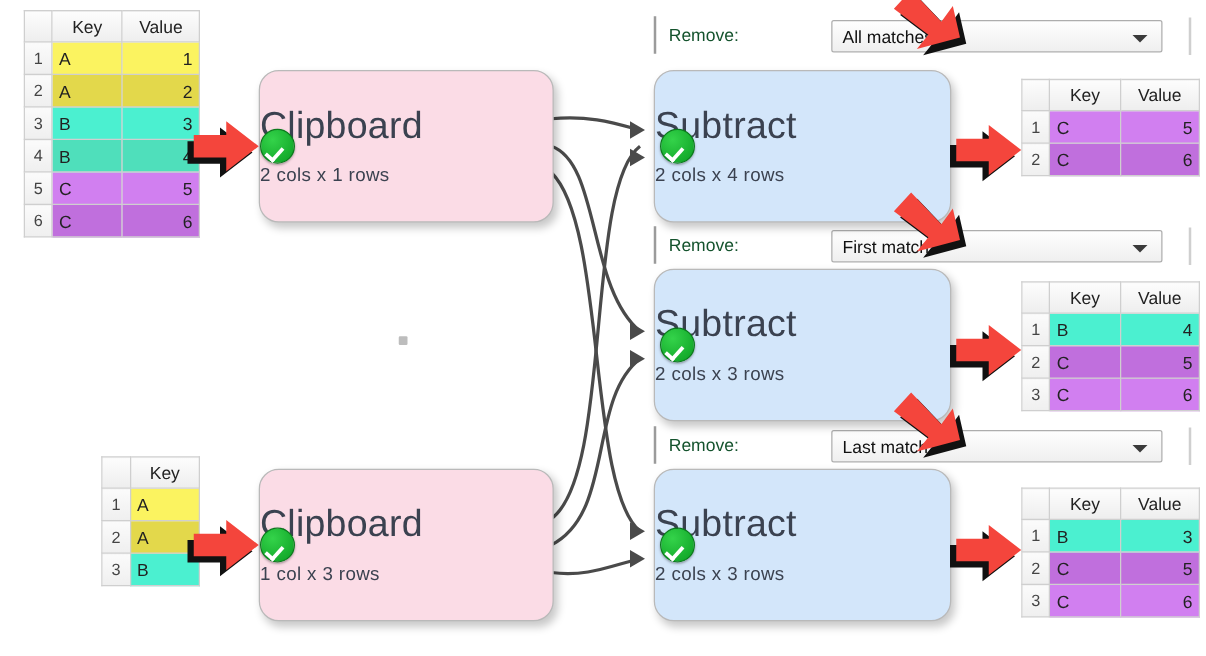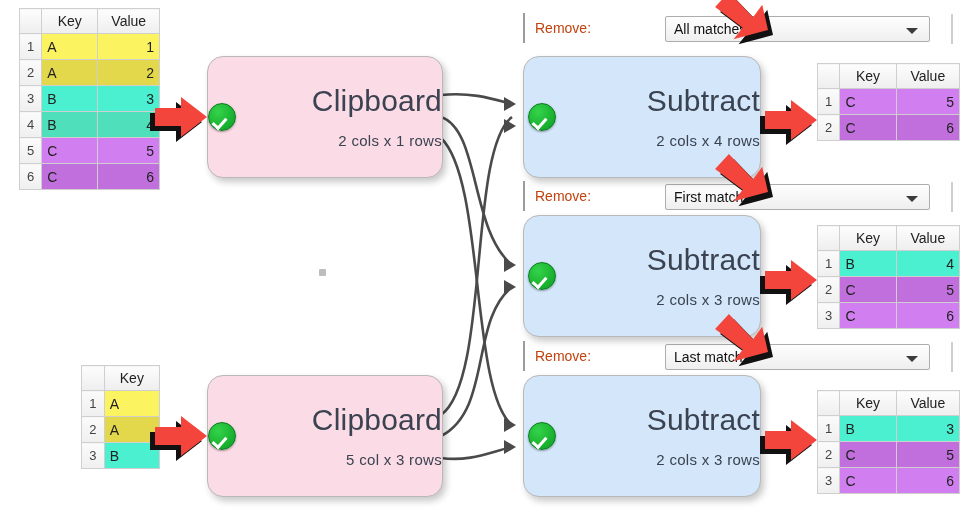--- a/index.html
+++ b/index.html
@@ -22,39 +22,39 @@
         text-align:center;width:13px;font-size:13px;border-left:1px solid #cfcfcf;}
   .tbl td.k{text-align:left;}
   .tbl td.v{text-align:right;}
   .y1{background:#fbf360;} .y2{background:#e3d84b;}
   .t1{background:#4bf0d0;} .t2{background:#4fdfbb;}
   .p1{background:#d17ff0;} .p2{background:#c06fdd;}
 
   
   .node{position:absolute;border-radius:16px;border:1px solid #b9b9b9;
         box-shadow:3px 4px 7px rgba(0,0,0,.22);display:flex;flex-direction:column;
-        align-items:flex-end;justify-content:center;}
+        align-items:flex-start;justify-content:center;}
   .node.clip{background:#fbdce6;}
   .node.sub{background:#d3e6fa;}
   .node .ttl{font-size:30px;color:#3b4250;line-height:1;letter-spacing:.2px;}
   .node .sub2{font-size:15px;color:#3b4250;margin-top:16px;letter-spacing:.3px;}
 
   .ok{position:absolute;width:26px;height:26px;border-radius:50%;
       background:radial-gradient(circle at 35% 30%,#34d34a,#0a9e22);
       border:1px solid #0b7a1c;box-shadow:0 1px 2px rgba(0,0,0,.35);}
   .ok:before{content:"";position:absolute;left:6px;top:11px;width:6px;height:11px;
       border:solid #fff;border-width:0 3px 3px 0;transform:rotate(42deg);}
 
   
   .port{position:absolute;width:0;height:0;border-top:7px solid transparent;
         border-bottom:7px solid transparent;border-left:12px solid #4a4a4a;}
 
   
   .comborow{position:absolute;height:34px;}
-  .comborow .lbl{position:absolute;left:12px;top:7px;font-size:14px;color:#c2410c;}
+  .comborow .lbl{position:absolute;left:12px;top:7px;font-size:14px;color:#14532d;}
   .comborow .bar{position:absolute;left:0;top:0;width:2px;height:30px;background:#9b9b9b;}
   .combo{position:absolute;height:26px;background:linear-gradient(180deg,#fefefe,#efefef);
         border:1px solid #adadad;border-radius:2px;box-sizing:border-box;}
   .combo .val{position:absolute;left:8px;top:4px;font-size:14px;color:#111;}
   .combo .caret{position:absolute;right:11px;top:11px;width:0;height:0;
         border-left:6px solid transparent;border-right:6px solid transparent;
         border-top:6px solid #3b3b3b;}
   .panelEdge{position:absolute;background:#cfcfcf;}
   .dot{position:absolute;width:7px;height:7px;background:#bdbdbd;border-radius:1px;}
   svg{overflow:visible;}
@@ -143,21 +143,21 @@
   </div>
 
   <div class="node clip" style="left:207px;top:56px;width:234px;height:120px;">
     <div class="ttl">Clipboard</div>
     <div class="sub2">2 cols x 1 rows</div>
   </div>
   <div class="ok" style="left:208px;top:103px;"></div>
 
   <div class="node clip" style="left:207px;top:375px;width:234px;height:120px;">
     <div class="ttl">Clipboard</div>
-    <div class="sub2">5 col x 3 rows</div>
+    <div class="sub2">1 col x 3 rows</div>
   </div>
   <div class="ok" style="left:208px;top:422px;"></div>
 
   <div class="comborow" style="left:523px;top:13px;width:430px;">
     <div class="bar"></div>
     <div class="lbl">Remove:</div>
     <div class="combo" style="left:142px;top:3px;width:265px;">
       <div class="val">All matches</div>
       <div class="caret"></div>
     </div>

